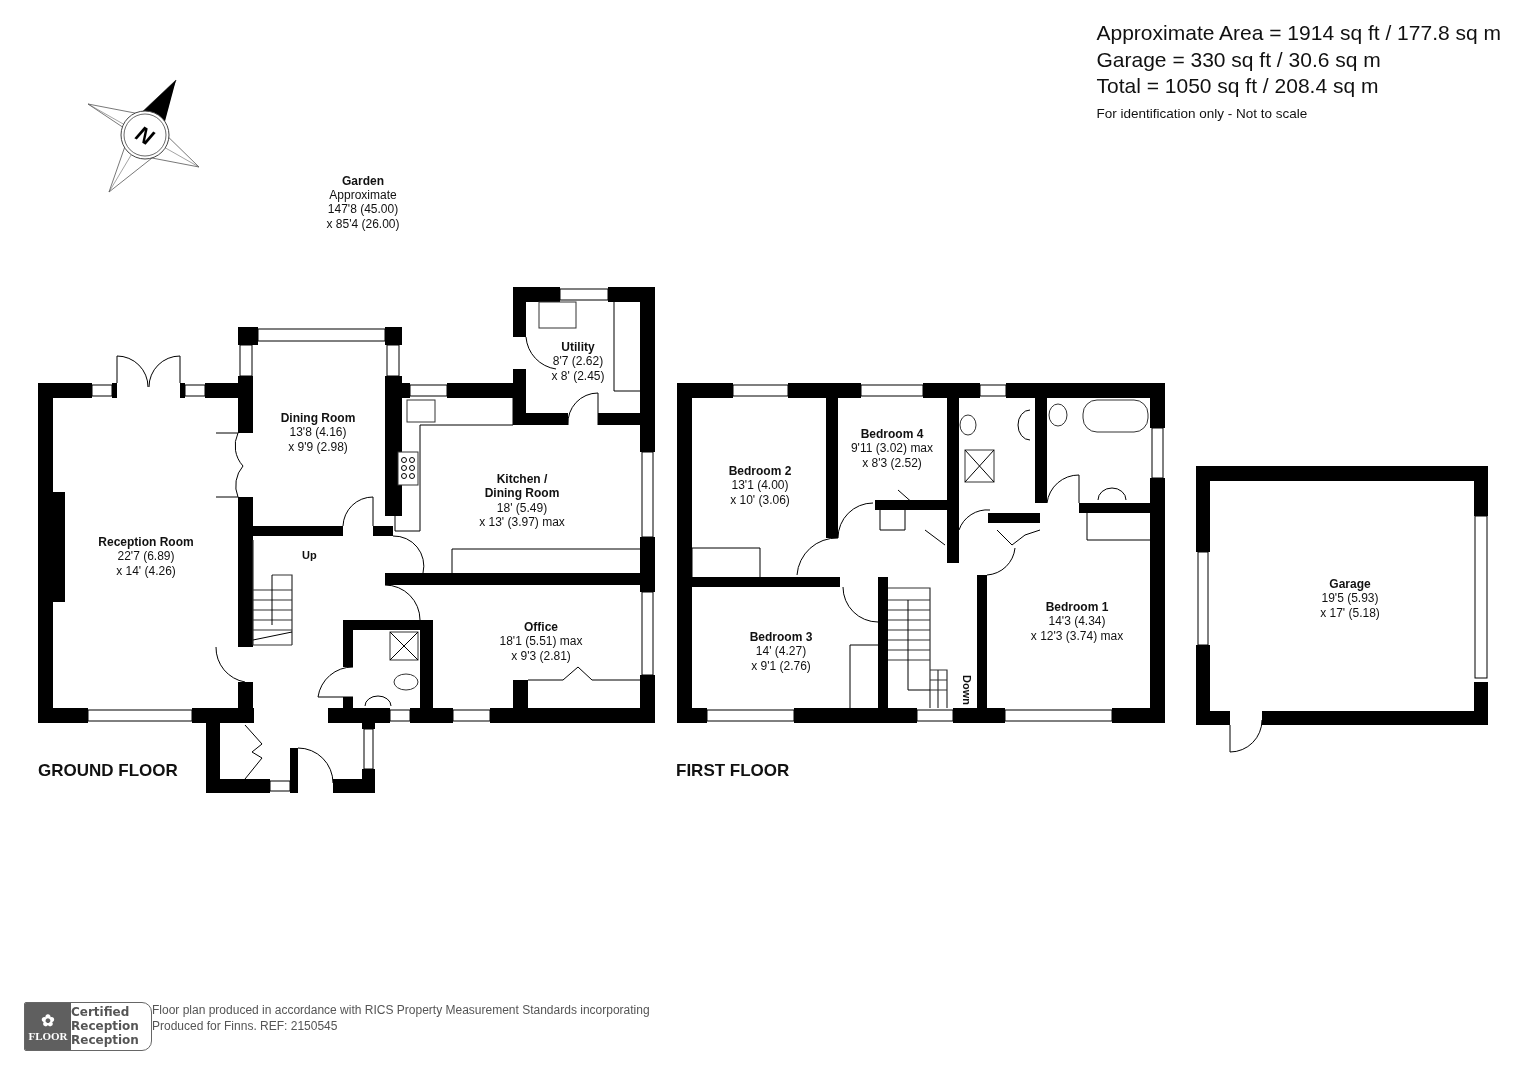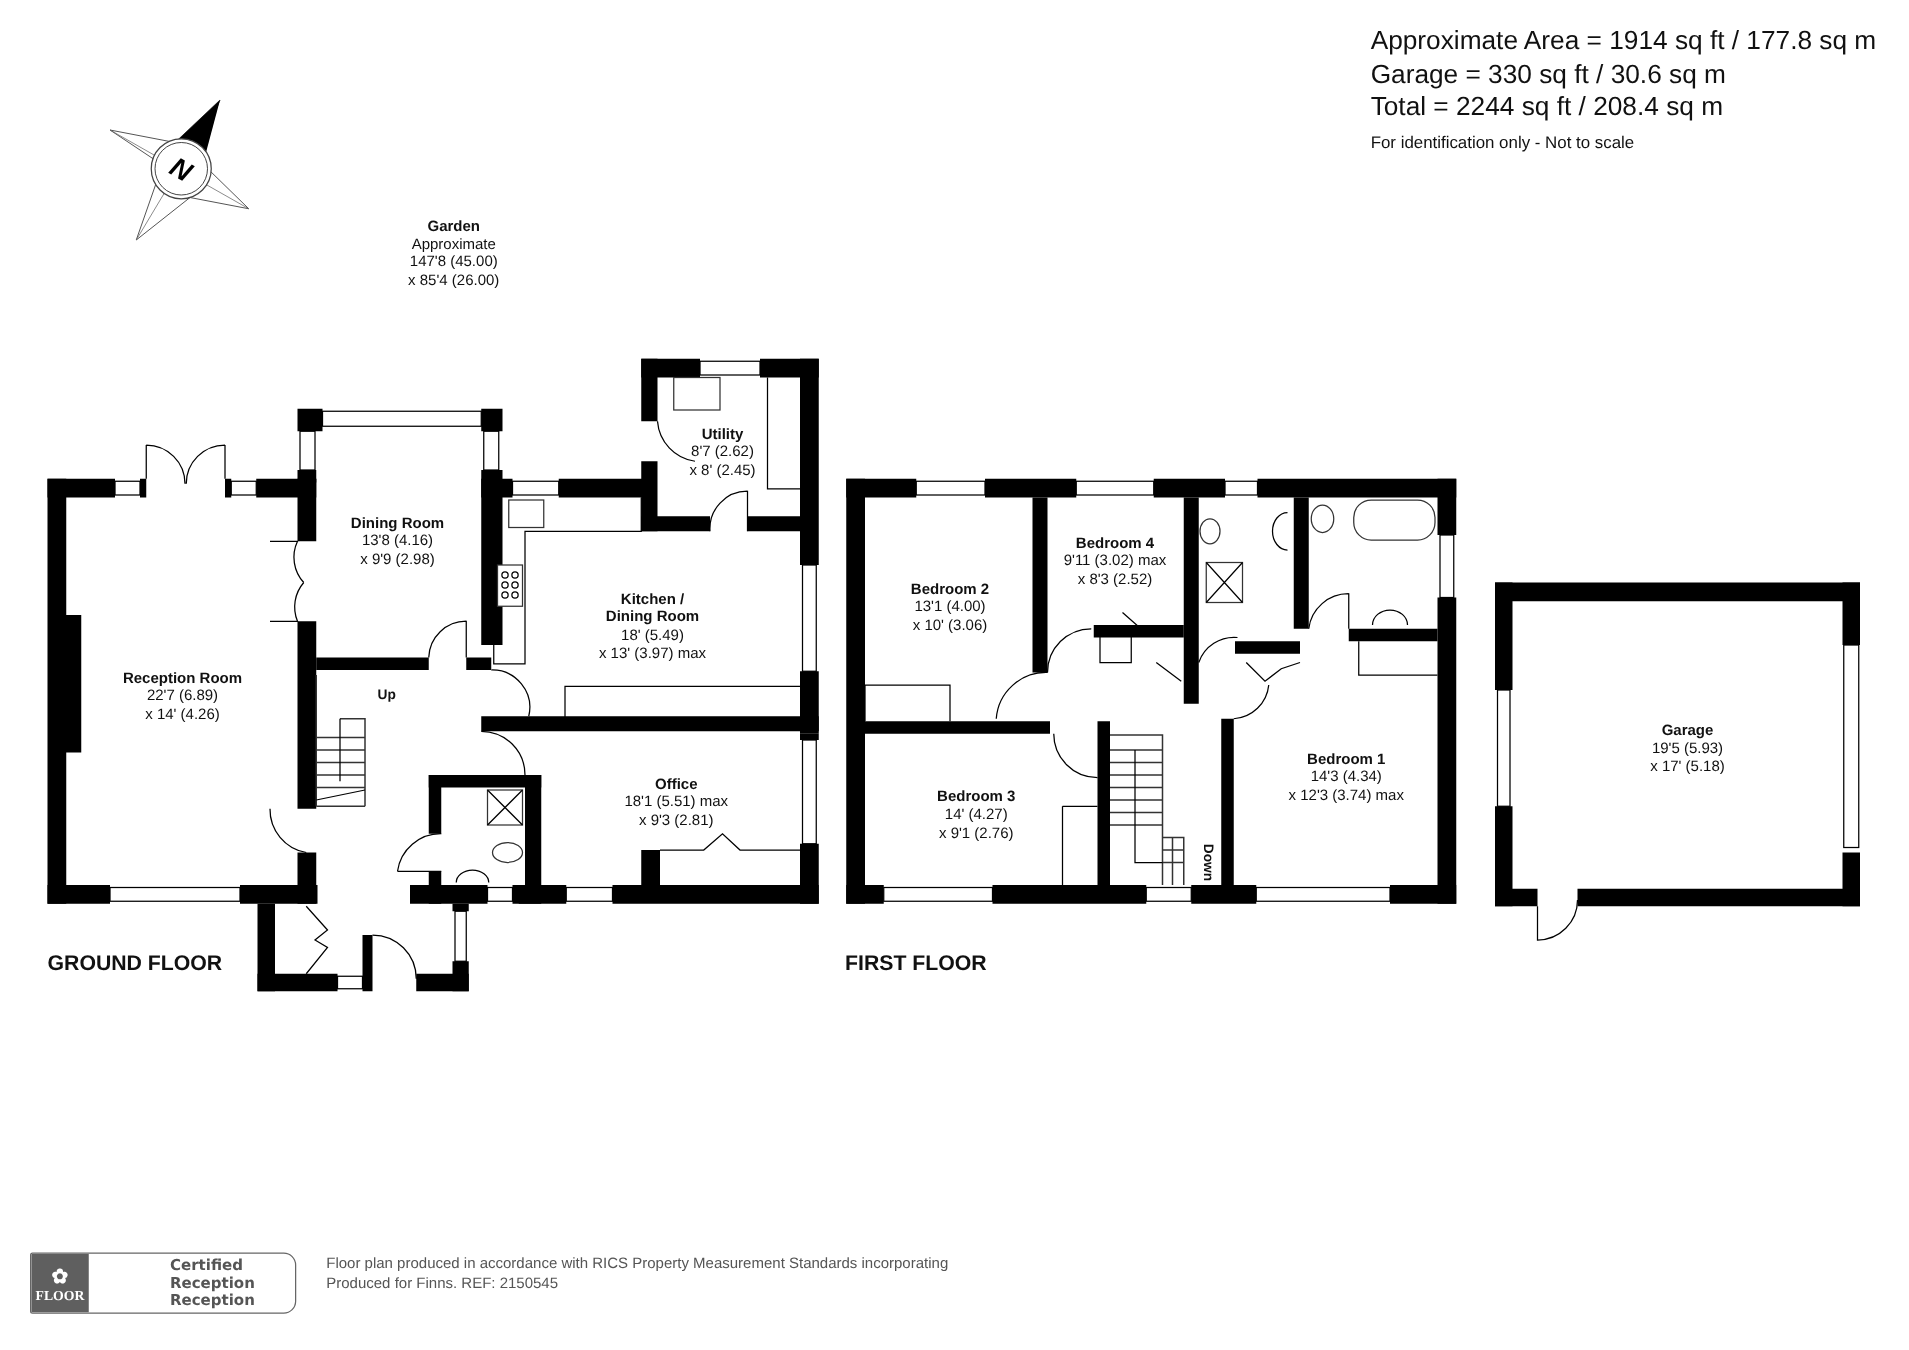--- a/index.html
+++ b/index.html
@@ -12,30 +12,30 @@
   .thin { fill:none; stroke:#000; stroke-width:1; }
   .thin2 { fill:none; stroke:#333; stroke-width:1.2; }
   .win { fill:#fff; stroke:#000; stroke-width:1; }
   .rname { font-family:"Liberation Sans", sans-serif; font-weight:bold; font-size:12px; text-anchor:middle; fill:#111; }
   .rdim { font-family:"Liberation Sans", sans-serif; font-size:12px; text-anchor:middle; fill:#111; }
   .floor-label { font-family:"Liberation Sans", sans-serif; font-weight:bold; font-size:17px; fill:#111; }
   .small-bold { font-family:"Liberation Sans", sans-serif; font-weight:bold; font-size:11px; fill:#111; }
   .footer { position:absolute; left:24px; top:1002px; display:flex; align-items:flex-start; }
   .rics-badge { display:flex; border:1.5px solid #666; border-radius:2px 10px 10px 2px; height:47px; overflow:hidden; }
   .rics-logo { width:46px; background:#5f5f5f; color:#fff; display:flex; flex-direction:column; align-items:center; justify-content:center; font-weight:bold; font-size:11px; font-family:"Liberation Serif", serif; }
-  .rics-text { padding:2px 20px; font-family:"DejaVu Sans", sans-serif; font-weight:bold; font-size:12px; line-height:14px; color:#555; width:80px;margin-left:45px; }
-  .footer-text { margin-left:24px; font-size:12px; line-height:16px; color:#555; }
+  .rics-text { padding:2px 0; font-family:"DejaVu Sans", sans-serif; font-weight:bold; font-size:12px; line-height:14px; color:#555; width:80px; }
+  .footer-text { margin-left:0; font-size:12px; line-height:16px; color:#555; }
 </style>
 </head>
 <body>
 
 <div class="area-box">
   <div class="area-line">Approximate Area = 1914 sq ft / 177.8 sq m</div>
   <div class="area-line">Garage = 330 sq ft / 30.6 sq m</div>
-  <div class="area-line">Total = 2244 sq ft / 208.4 sq m</div>
+  <div class="area-line">Total = 1050 sq ft / 208.4 sq m</div>
   <div class="area-note">For identification only - Not to scale</div>
 </div>
 
 <svg id="plan" width="1527" height="1000" viewBox="0 0 1527 1000">
 
   <g>
     <polygon points="88,104 130,132 109,192 152,158 199,167 157,126 176,80 140,114" fill="#fff" stroke="#555" stroke-width="0.8"></polygon>
     <line x1="88" y1="104" x2="199" y2="167" stroke="#666" stroke-width="0.6"></line>
     <line x1="109" y1="192" x2="176" y2="80" stroke="#666" stroke-width="0.6"></line>
     <polygon points="140,114 176,80 164,125" fill="#000"></polygon>

